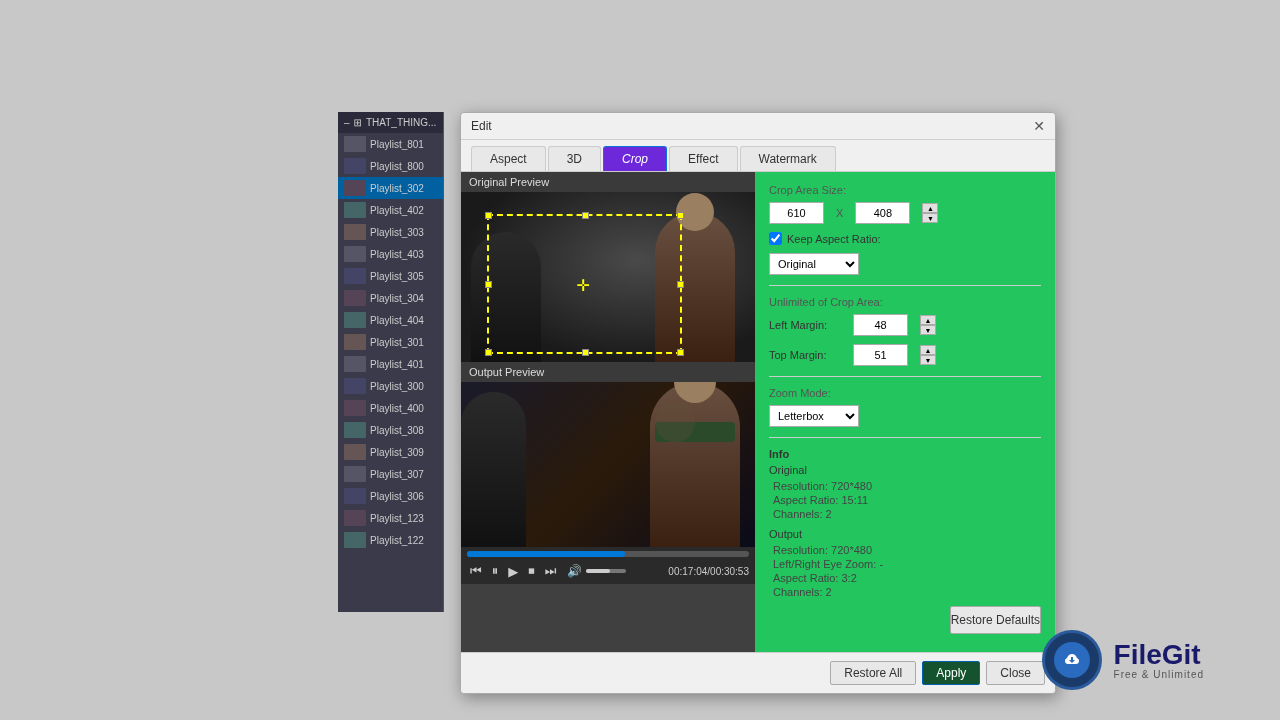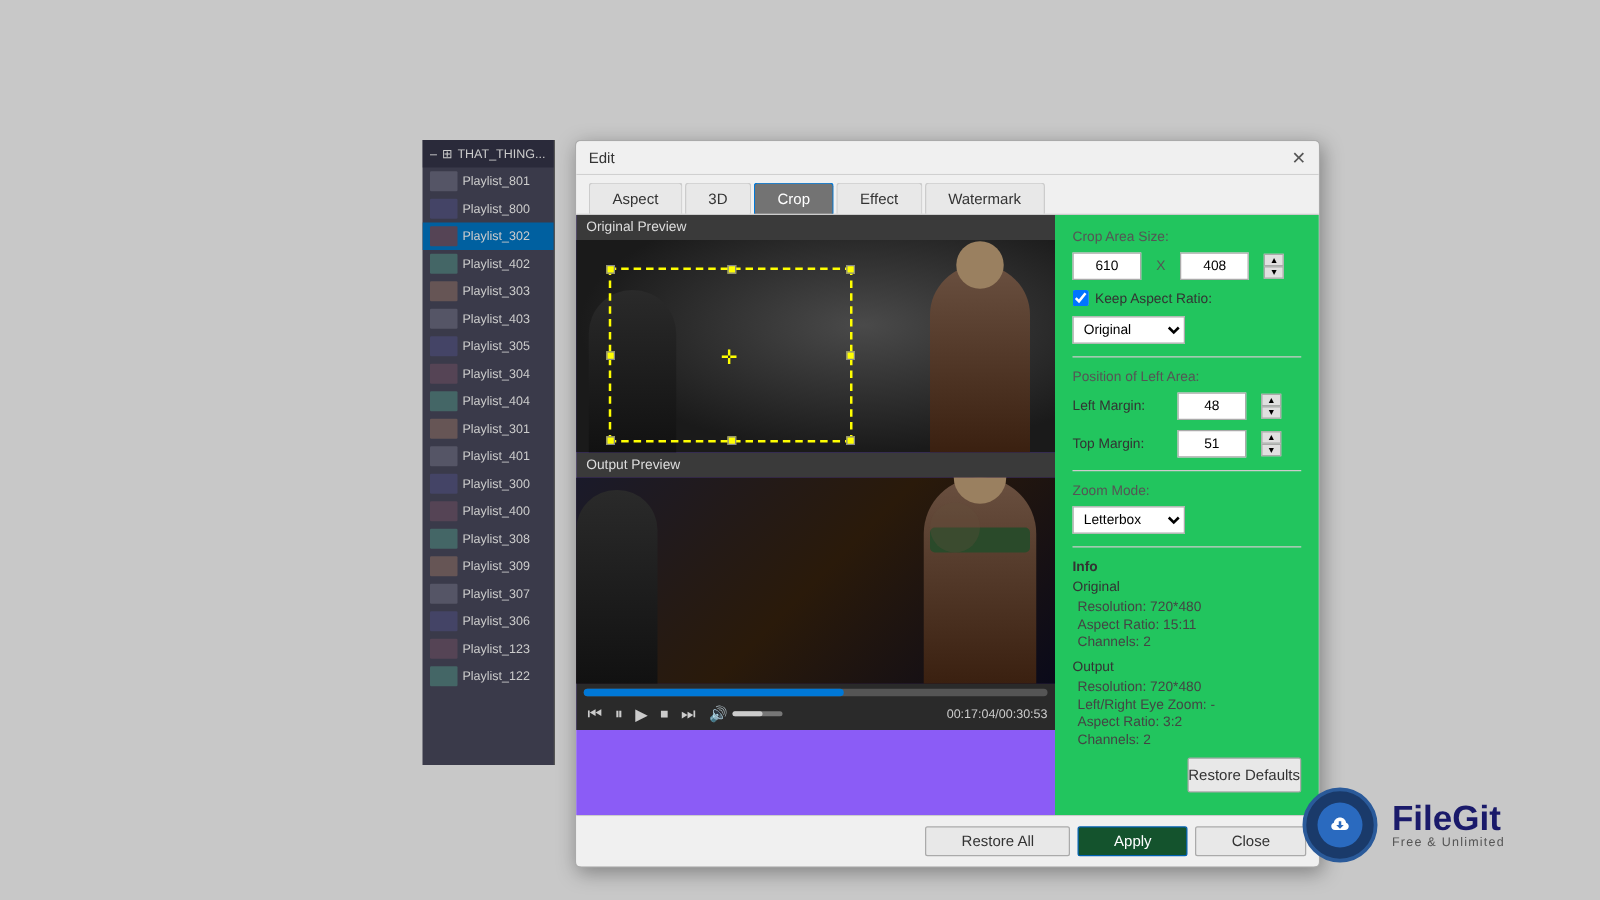--- a/index.html
+++ b/index.html
@@ -58,35 +58,36 @@
       padding: 5px 18px;
       border: 1px solid #ccc;
       border-bottom: none;
       border-radius: 3px 3px 0 0;
       background: #e8e8e8;
       cursor: pointer;
       font-size: 12px;
       color: #333;
     }
     .tab.active {
-      background: #737373;
+      background: #6d28d9;
       color: #fff;
       border-color: #0078d7;
+      font-style: italic;
     }
 
     
     .dialog-body {
       display: flex;
       flex-direction: row;
     }
 
     
     .preview-area {
-      width: 383px;
-      background: #8b5cf6;
+      width: 294px;
+      background: #404040;
       flex-shrink: 0;
     }
     .preview-label {
       color: #ddd;
       font-size: 11px;
       padding: 4px 8px;
       background: #3a3a3a;
     }
     .original-preview {
       width: 100%;
@@ -302,21 +303,21 @@
     .dialog-footer {
       background: #f0f0f0;
       border-top: 1px solid #ccc;
       padding: 8px 10px;
       display: flex;
       justify-content: flex-end;
       gap: 6px;
       border-radius: 0 0 4px 4px;
     }
     .btn {
-      padding: 4px 28px;
+      padding: 4px 13px;
       font-size: 12px;
       border: 1px solid #aaa;
       background: #e8e8e8;
       cursor: pointer;
       border-radius: 2px;
       color: #333;
     }
     .btn.primary {
       background: #14532d;
       color: #fff;
@@ -620,21 +621,21 @@
           <option>Original</option>
           <option>16:9</option>
           <option>4:3</option>
           <option>1:1</option>
           <option>Custom</option>
         </select>
       </div>
 
       <hr class="section-divider">
 
-      <div class="panel-section-title">Position of Left Area:</div>
+      <div class="panel-section-title">Unlimited of Crop Area:</div>
       <div class="field-row">
         <span class="field-label">Left Margin:</span>
         <input type="text" class="field-input" value="48" style="">
         <div class="spin-btn">
           <div class="spin-up">▲</div>
           <div class="spin-down">▼</div>
         </div>
       </div>
       <div class="field-row">
         <span class="field-label">Top Margin:</span>

